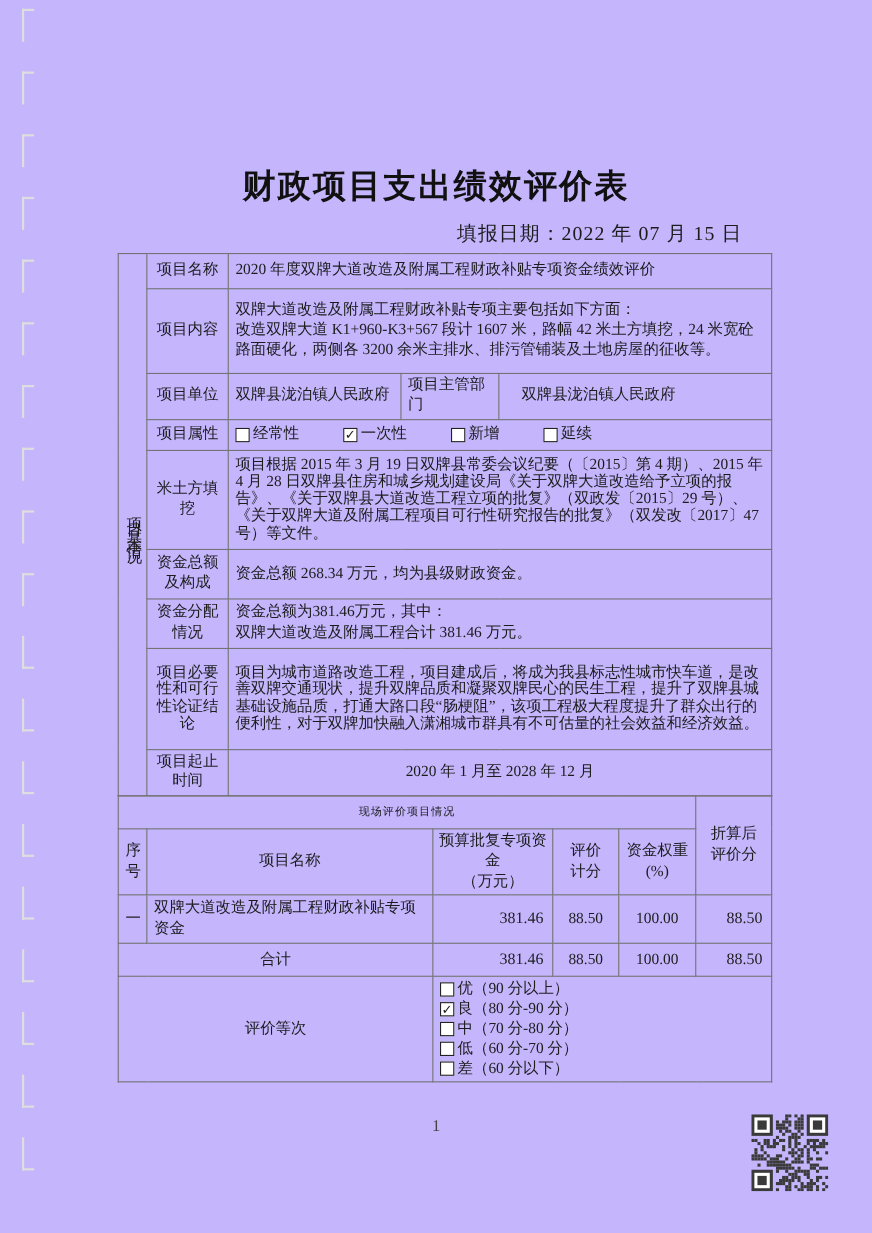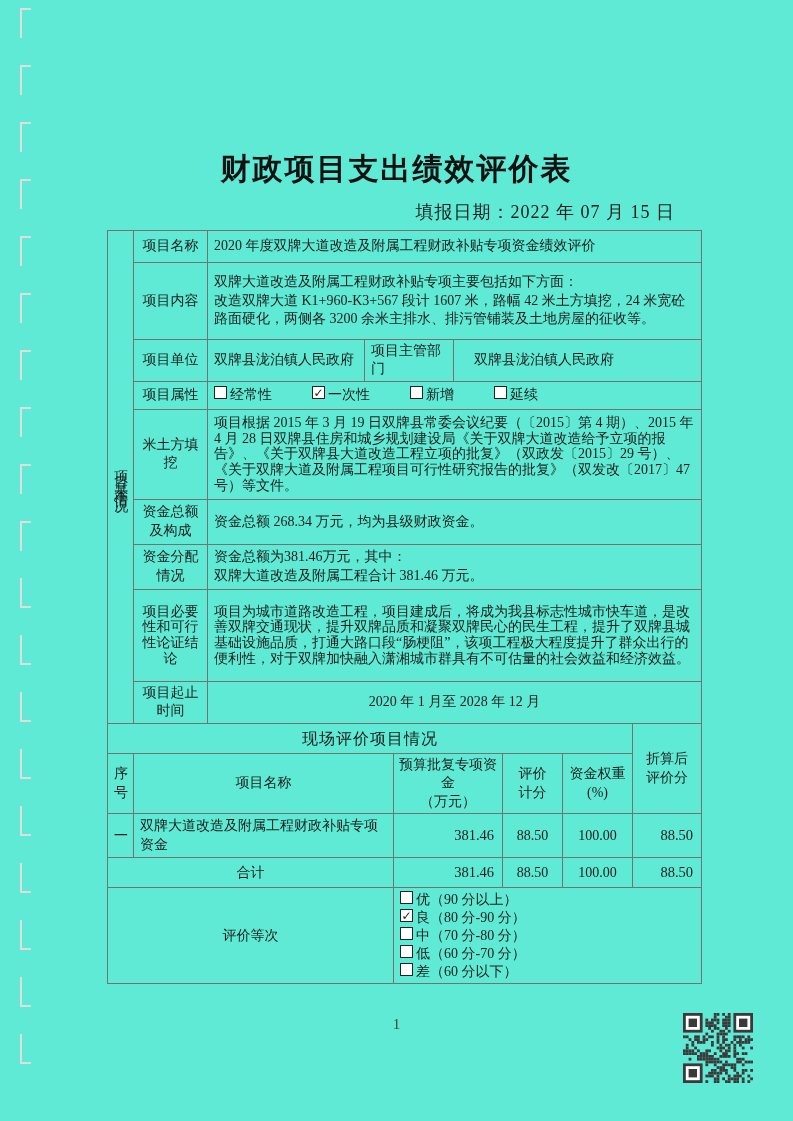--- a/index.html
+++ b/index.html
@@ -2,21 +2,21 @@
 <html><head>
 <meta charset="utf-8">
 <style>
   * { margin:0; padding:0; box-sizing:border-box; }
   html,body { background:#ffffff; }
   body {
     width:793px; height:1121px; position:relative; overflow:hidden;
     font-family:"Liberation Serif","DejaVu Serif",serif;
     color:#1c1c1c;
   }
-  .page { position:absolute; inset:0; background:#5eead4;text-decoration:underline; }
+  .page { position:absolute; inset:0; background:#c4b5fd;text-decoration:underline; }
 
   
   .mark { position:absolute; left:20px; width:11px; height:30px; border-left:2px solid #dedede; }
   .mark.top { border-top:2px solid #dedede; }
   .mark.bottom { border-bottom:2px solid #dedede; }
 
   .title {
     position:absolute; top:149px; left:0; width:100%; text-align:center;
     font-family:"Liberation Sans","DejaVu Sans",sans-serif;
     font-weight:900; font-size:30px; letter-spacing:2px; color:#111;
@@ -30,24 +30,24 @@
   .lbl { text-align:center; padding:2px 3px; }
   .val { text-align:left; }
   .pre { white-space:pre-line; }
   .ctr { text-align:center; }
   .num { text-align:right; padding-right:8px; font-size:14.5px; }
   .tight { line-height:1.14; }
   .vlabel {
     writing-mode:vertical-rl; text-orientation:upright;
     text-align:center; letter-spacing:6px; padding:0; font-size:14px;
   }
-  .sec-title { text-align:center; font-size:16px; letter-spacing:1px; }
+  .sec-title { text-align:center; font-size:10px; letter-spacing:1px; }
 
   .cb-row { display:flex; align-items:center; gap:40px; flex-wrap:wrap; }
-  .cb-item { display:inline-flex; align-items:flex-start; }
+  .cb-item { display:inline-flex; align-items:center; }
   .cb-box {
     width:13px; height:13px; border:1.6px solid #222; display:inline-flex;
     align-items:center; justify-content:center; margin-right:3px;
     font-size:12px; font-weight:bold; line-height:1; background:#fff;
     font-family:"DejaVu Sans",sans-serif; flex:0 0 auto;
   }
   .grade-list { display:block; }
   .grade-list .cb-item { display:flex; margin:1px 0; line-height:17px; }
 
   .page-number { position:absolute; top:1016px; left:0; width:100%; text-align:center; font-size:15px; color:#444; }

